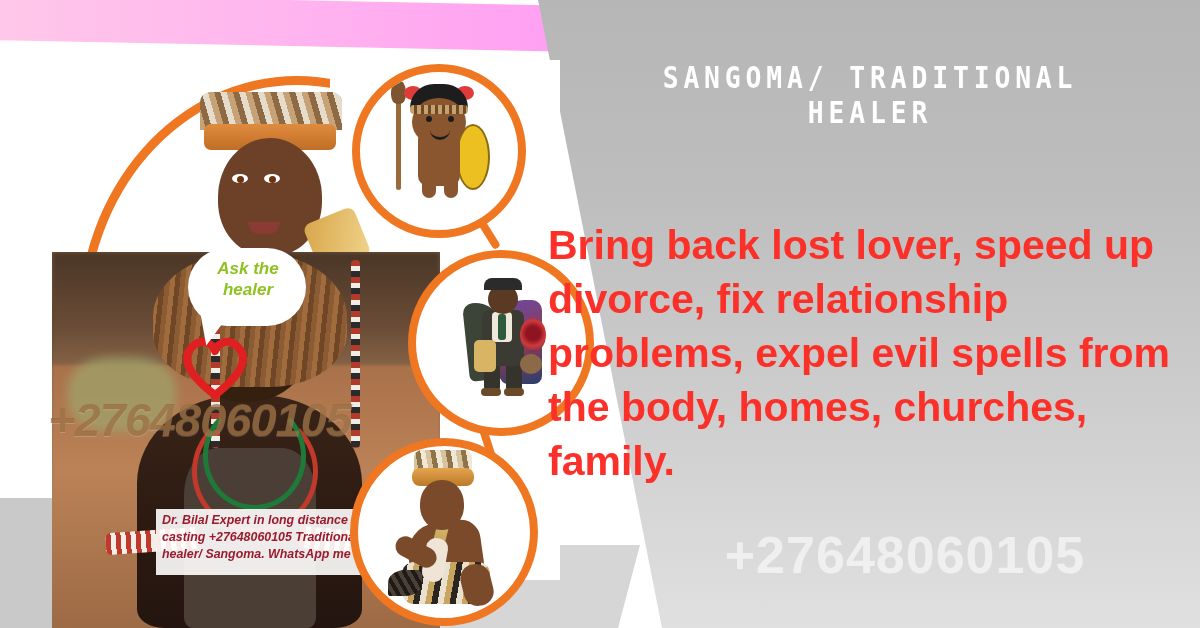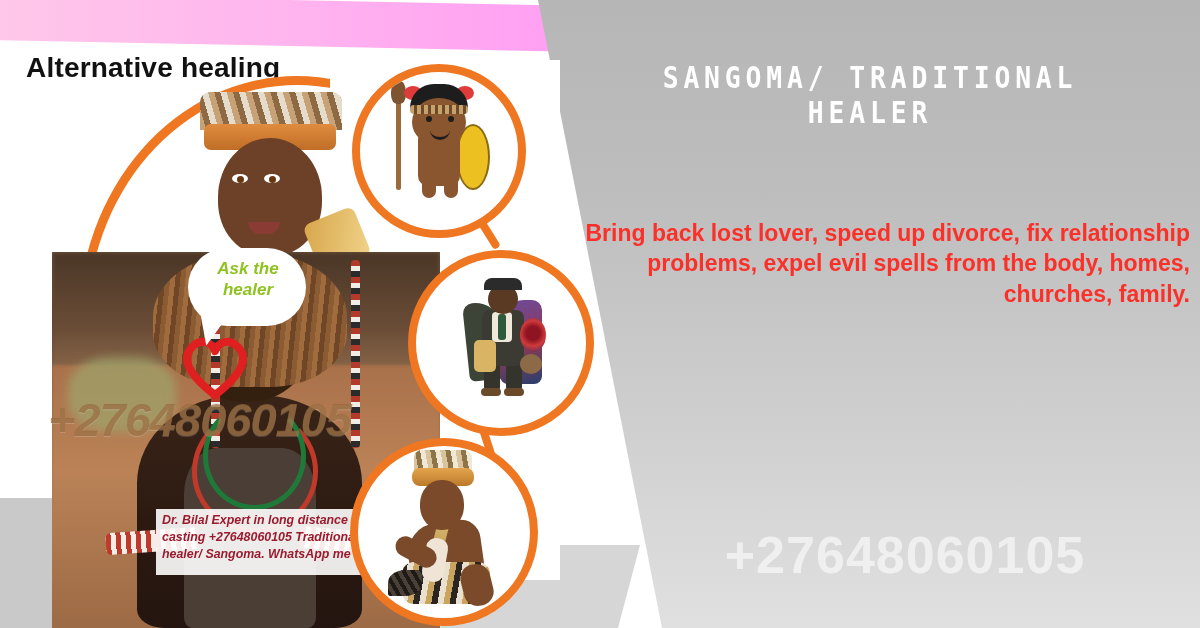--- a/index.html
+++ b/index.html
@@ -56,22 +56,22 @@
     transform:scaleX(.88);transform-origin:center;
   }
   .doctor{
     position:absolute;left:560px;top:103px;width:620px;
     text-align:center;color:#ffffff;
     font-size:66px;font-weight:700;letter-spacing:7px;
     font-family:"Liberation Sans",sans-serif;line-height:1.05;
   }
   .red-copy{
     position:absolute;left:548px;top:218px;width:642px;
-    text-align:right;color:#fb3029;
-    font-size:23px;font-weight:700;line-height:1.32;
+    text-align:left;color:#fb3029;
+    font-size:41px;font-weight:700;line-height:1.32;
     font-family:"Liberation Sans",sans-serif;
   }
   .black-copy{
     position:absolute;left:600px;top:443px;width:592px;
     text-align:center;color:#0c0c0c;
     font-size:30px;font-weight:700;line-height:1.35;
     font-family:"Liberation Sans",sans-serif;
   }
   .ghost-phone{
     position:absolute;left:620px;top:525px;width:570px;
@@ -271,21 +271,20 @@
 
 <div class="stage">
 
   <div class="band-pink"></div>
   <div class="band-orange"></div>
 
   <div class="gray-panel"></div>
   <div class="gray-wedge"></div>
   <div class="gray-strip-left"></div>
 
-  <div class="alt-healing">Alternative healing</div>
 
   <div class="arc"></div>
   <div class="arc-mask-r"></div>
 
   <div class="warrior">
     <div class="feathers"></div>
       <div class="crown"></div>
       <div class="face"></div>
     <div class="eyeL"></div>
       <div class="eyeR"></div>

